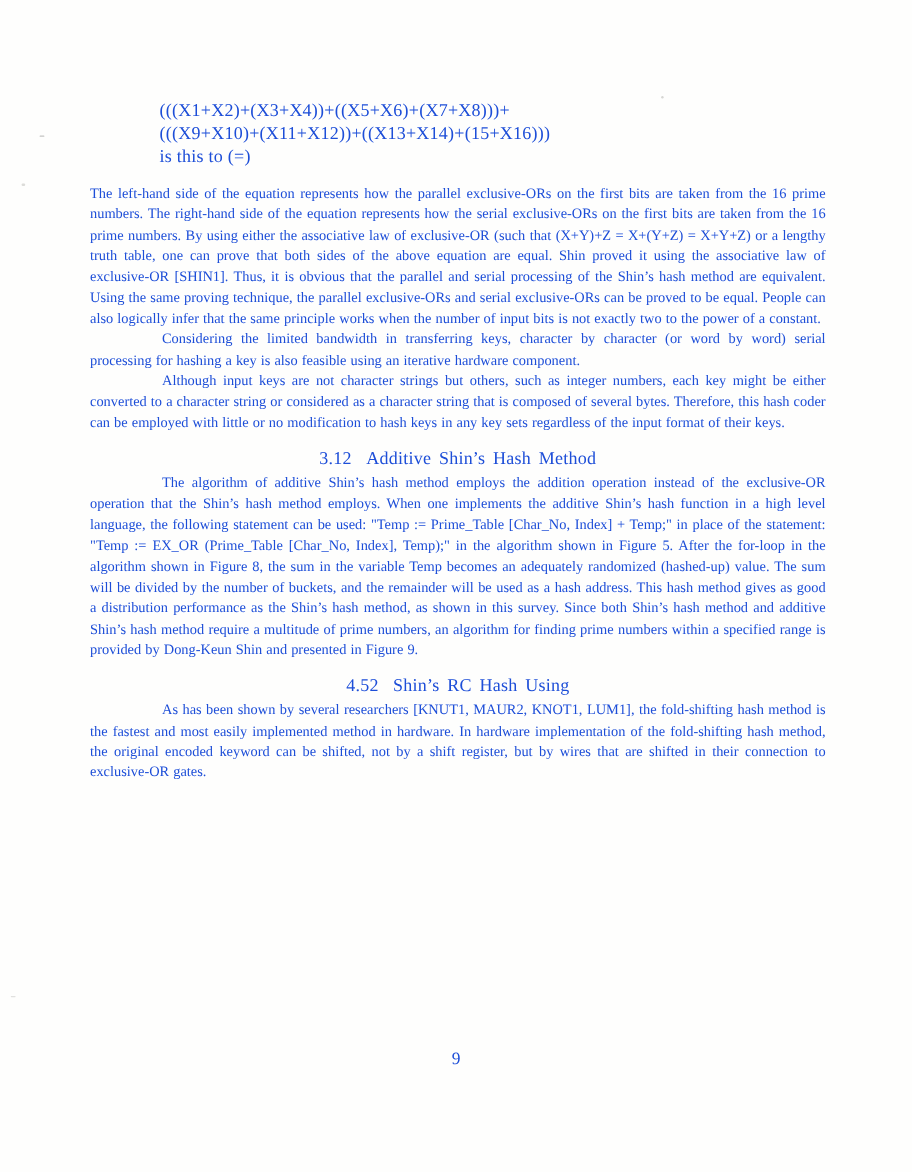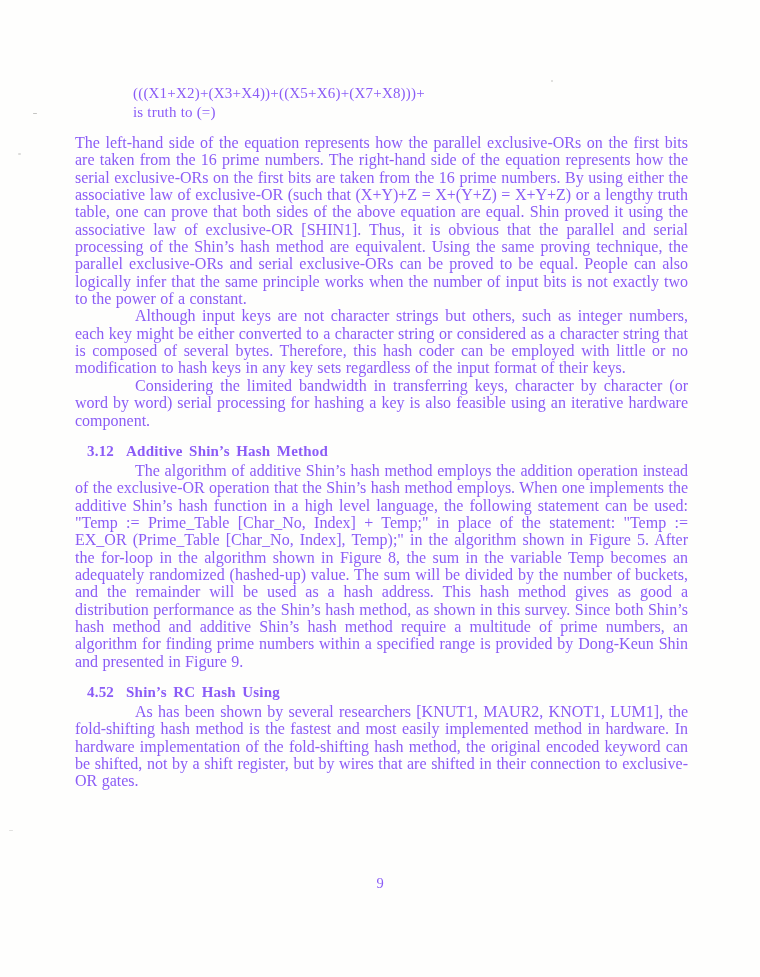--- a/index.html
+++ b/index.html
@@ -6,51 +6,52 @@
     margin: 0;
     padding: 0;
     background: #ffffff;
   }
   .scan-page {
     position: relative;
     width: 760px;
     height: 977px;
     background: #fefefd;
     font-family: "Liberation Serif", serif;
-    color: #8b5cf6;
+    color: #1d4ed8;
     overflow: hidden;
   }
   .content {
     position: absolute;
     left: 75px;
     top: 84px;
     width: 613px;
   }
   .equation-block {
     margin: 0 0 12px 58px;
     font-size: 15px;
     line-height: 19px;
     letter-spacing: 0.2px;
     white-space: nowrap;
   }
   .eq-line { margin: 0; }
   .para {
     margin: 0;
     text-align: justify;
-    font-size: 16px;
+    font-size: 12px;
     line-height: 17.35px;
     word-spacing: 0.4px;
   }
   .para.indent { text-indent: 60px; }
   .section-heading {
-    margin: 14px 0 2px 12px;
+    margin: 14px 0 2px 0;
     font-size: 15px;
-    font-weight: bold;
+    font-weight: normal;
     letter-spacing: 0.2px;
     word-spacing: 2.5px;
+    text-align: center;
   }
   .section-heading .sec-num { margin-right: 12px; }
   .page-number {
     position: absolute;
     top: 875px;
     left: 0;
     width: 760px;
     text-align: center;
     font-size: 14.5px;
   }
@@ -72,28 +73,29 @@
 
   <span class="speck speck-1"></span>
   <span class="speck speck-2"></span>
   <span class="speck speck-3"></span>
   <span class="speck speck-4"></span>
 
   <div class="content">
 
     <div class="equation-block">
       <div class="eq-line">(((X1+X2)+(X3+X4))+((X5+X6)+(X7+X8)))+</div>
-      <div class="eq-line">is truth to (=)</div>
+      <div class="eq-line">(((X9+X10)+(X11+X12))+((X13+X14)+(15+X16)))</div>
+      <div class="eq-line">is this to (=)</div>
     </div>
 
     <p class="para">The left-hand side of the equation represents how the parallel exclusive-ORs on the first bits are taken from the 16 prime numbers.  The right-hand side of the equation represents how the serial exclusive-ORs on the first bits are taken from the 16 prime numbers.  By using either the associative law of exclusive-OR (such that (X+Y)+Z = X+(Y+Z) = X+Y+Z) or a lengthy truth table, one can prove that both sides of the above equation are equal.  Shin proved it using the associative law of exclusive-OR [SHIN1].  Thus, it is obvious that the parallel and serial processing of the Shin’s hash method are equivalent. Using the same proving technique, the parallel exclusive-ORs and serial exclusive-ORs can be proved to be equal.  People can also logically infer that the same principle works when the number of input bits is not exactly two to the power of a constant.</p>
 
+    <p class="para indent">Considering the limited bandwidth in transferring keys, character by character (or word by word) serial processing for hashing a key is also feasible using an iterative hardware component.</p>
+
     <p class="para indent">Although input keys are not character strings but others, such as integer numbers, each key might be either converted to a character string or considered as a character string that is composed of several bytes.  Therefore, this hash coder can be employed with little or no modification to hash keys in any key sets regardless of the input format of their keys.</p>
-
-    <p class="para indent">Considering the limited bandwidth in transferring keys, character by character (or word by word) serial processing for hashing a key is also feasible using an iterative hardware component.</p>
 
     <h3 class="section-heading">
       <span class="sec-num">3.12</span><span>Additive Shin’s Hash Method</span>
     </h3>
     <p class="para indent">The algorithm of additive Shin’s hash method employs the addition operation instead of the exclusive-OR operation that the Shin’s hash method employs.  When one implements the additive Shin’s hash function in a high level language, the following statement can be used: "Temp := Prime_Table [Char_No, Index] + Temp;" in place of the statement:  "Temp := EX_OR (Prime_Table [Char_No, Index], Temp);" in the algorithm shown in Figure 5.  After the for-loop in the algorithm shown in Figure 8, the sum in the variable Temp becomes an adequately randomized (hashed-up) value.  The sum will be divided by the number of buckets, and the remainder will be used as a hash address.  This hash method gives as good a distribution performance as the Shin’s hash method, as shown in this survey.  Since both Shin’s hash method and additive Shin’s hash method require a multitude of prime numbers, an algorithm for finding prime numbers within a specified range is provided by Dong-Keun Shin and presented in Figure 9.</p>
 
     <h3 class="section-heading">
       <span class="sec-num">4.52</span><span>Shin’s RC Hash Using</span>
     </h3>
     <p class="para indent">As has been shown by several researchers [KNUT1, MAUR2, KNOT1, LUM1], the fold-shifting hash method is the fastest and most easily implemented method in hardware.  In hardware implementation of the fold-shifting hash method, the original encoded keyword can be shifted, not by a shift register, but by wires that are shifted in their connection to exclusive-OR gates.</p>

